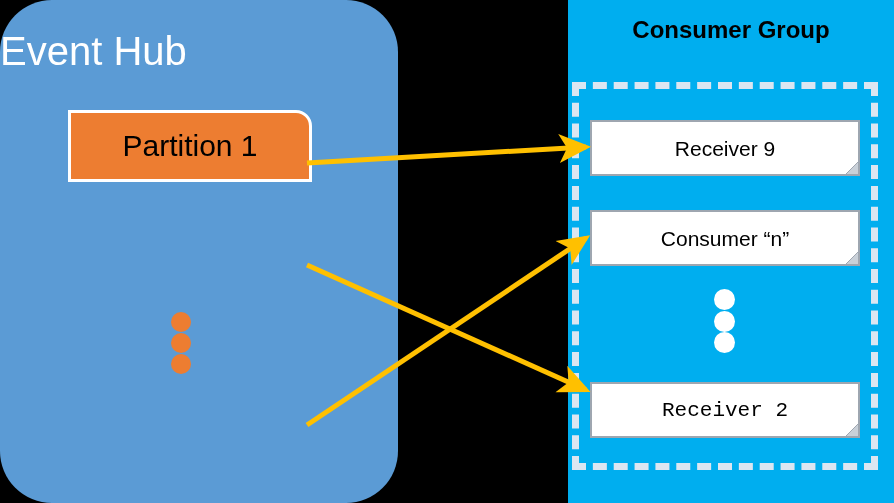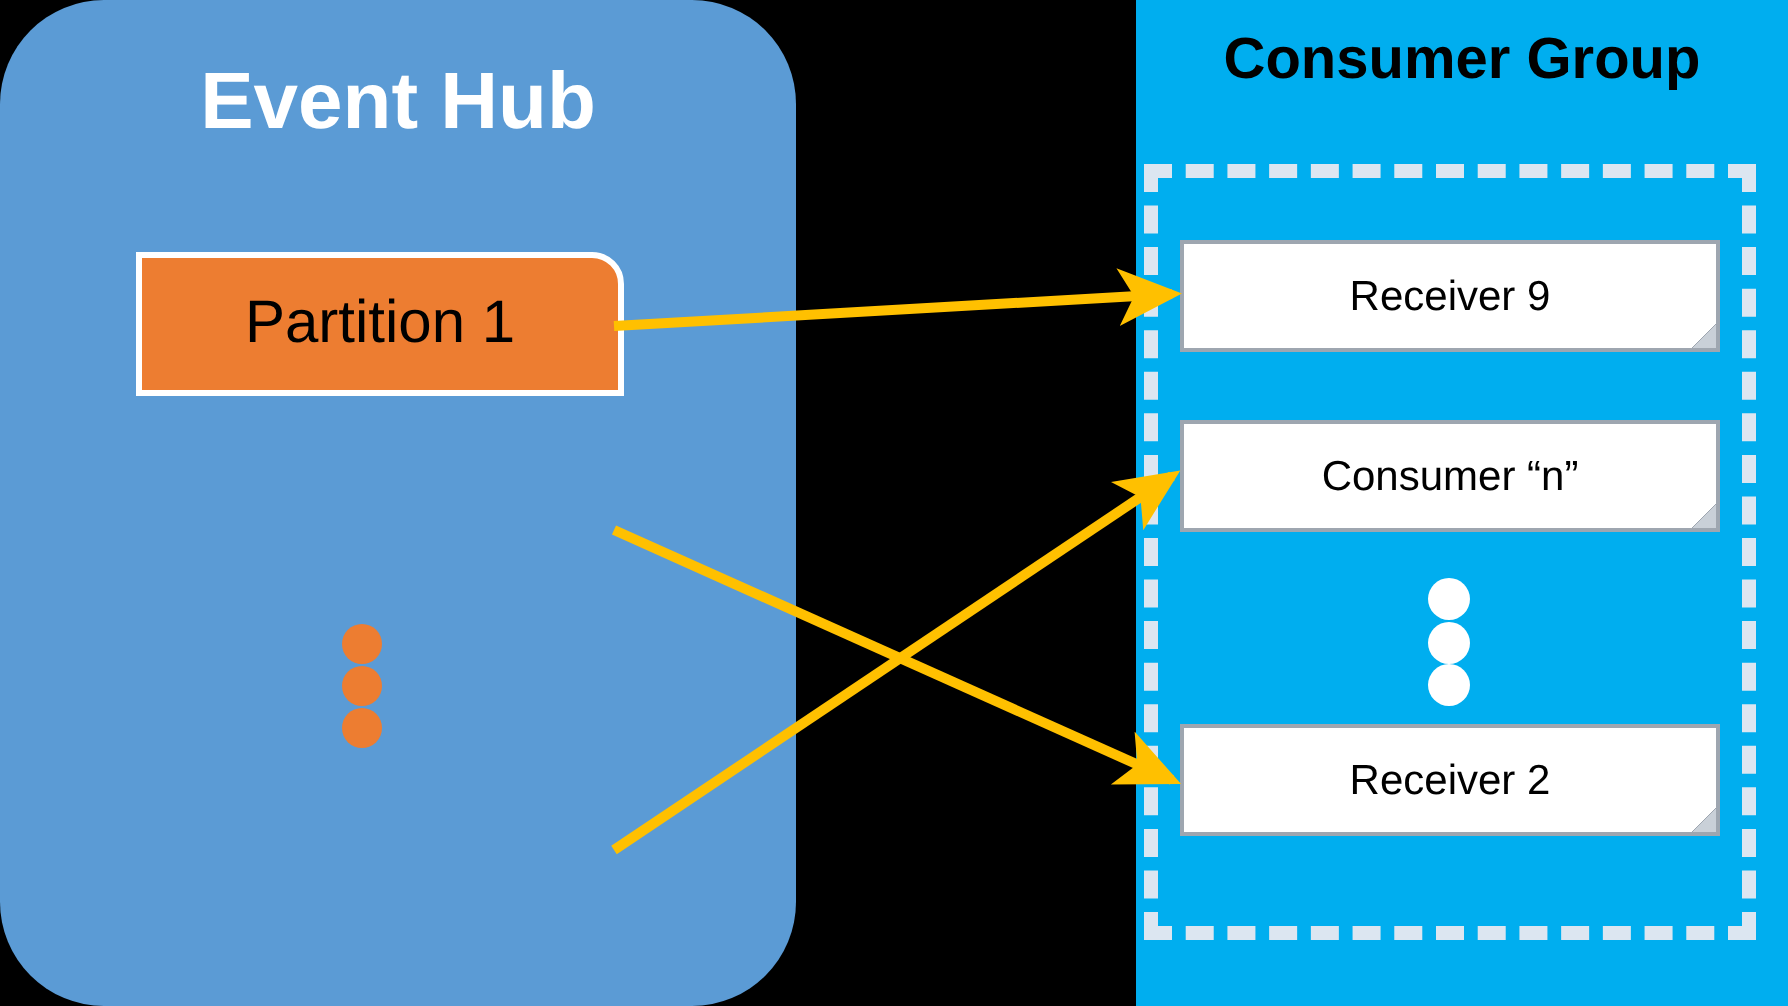--- a/index.html
+++ b/index.html
@@ -24,45 +24,44 @@
     width: 398px;
     height: 503px;
     background: #5B9BD5;
     border-radius: 52px;
   }
   .eventhub-title {
     position: absolute;
     left: 0px;
     top: 28px;
     width: 398px;
-    text-align: center;
     color: #FFFFFF;
     font-size: 40px;
     line-height: 46px;
-    font-weight: 700;
+    font-weight: 400;
     letter-spacing: 0px;
   }
 
   .partition-box {
     position: absolute;
     left: 68px;
     width: 244px;
     height: 72px;
     background: #ED7D31;
     border: 3px solid #FFFFFF;
     border-top-right-radius: 16px;
     box-sizing: border-box;
     display: flex;
     align-items: center;
     justify-content: center;
     color: #000000;
     font-size: 30px;
     line-height: 34px;
   }
-  .partition-1 { top: 126px; }
+  .partition-1 { top: 110px; }
   .partition-2 { top: 228px; }
   .partition-n { top: 391px; }
 
   .left-ellipsis {
     position: absolute;
     left: 171px;
     top: 312px;
     width: 22px;
     height: 62px;
   }
@@ -87,21 +86,21 @@
     height: 503px;
     background: #00AEEF;
   }
   .consumer-title {
     position: absolute;
     left: 0px;
     top: 12px;
     width: 326px;
     text-align: center;
     color: #000000;
-    font-size: 29px;
+    font-size: 24px;
     line-height: 36px;
     font-weight: bold;
   }
   .dashed-frame {
     position: absolute;
     left: 572px;
     top: 82px;
     width: 306px;
     height: 388px;
     border: 7px dashed #DCE6F1;
@@ -131,21 +130,21 @@
     bottom: -2px;
     width: 14px;
     height: 14px;
     background: linear-gradient(135deg, #FFFFFF 0%, #FFFFFF 48%, #9EA6B0 50%, #C9D0D8 52%, #C9D0D8 100%);
     border-right: 2px solid #9EA6B0;
     border-bottom: 2px solid #9EA6B0;
     box-sizing: border-box;
   }
   .receiver-1 { top: 120px; }
   .receiver-n { top: 210px; }
-  .receiver-2 { top: 362px; }
+  .receiver-2 { top: 382px; font-family: Liberation Mono, monospace; }
 
   .right-ellipsis {
     position: absolute;
     left: 714px;
     top: 289px;
     width: 22px;
     height: 62px;
   }
   .right-ellipsis .dot {
     position: absolute;

